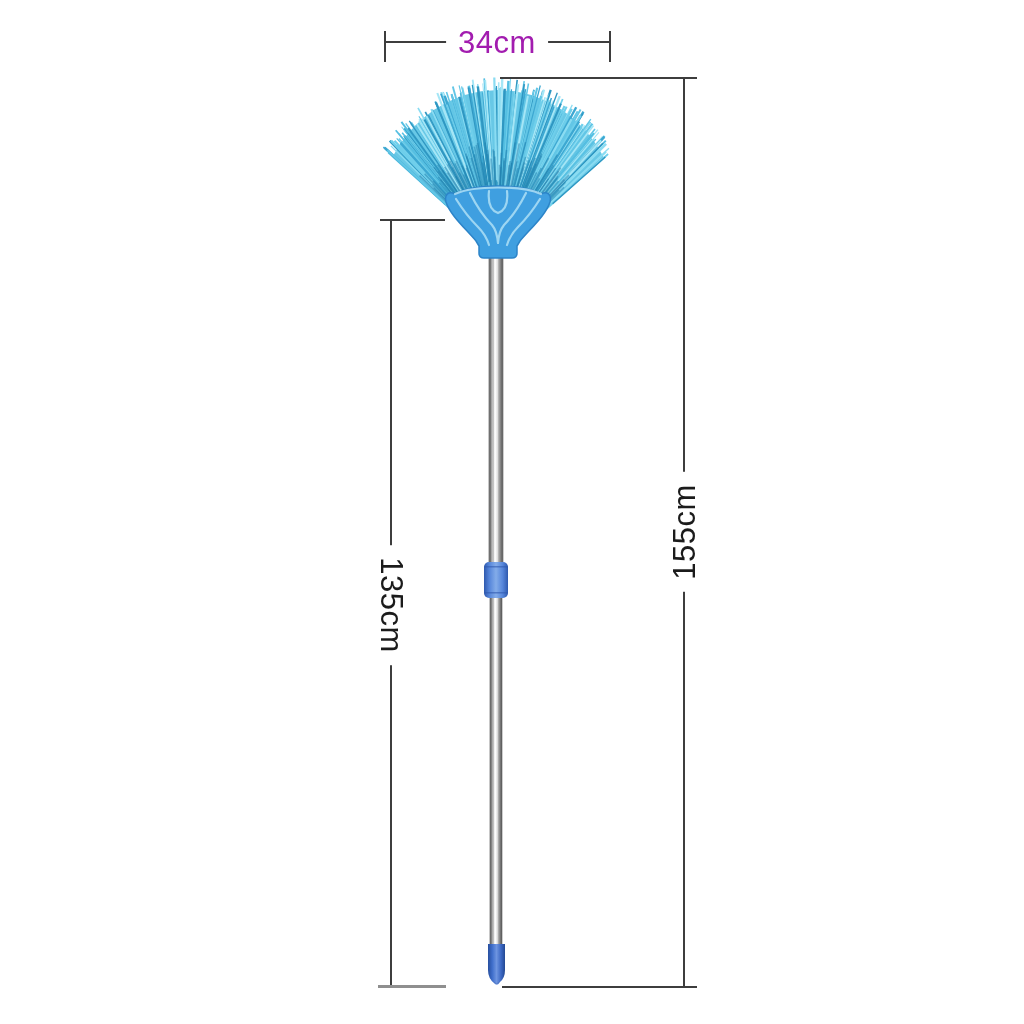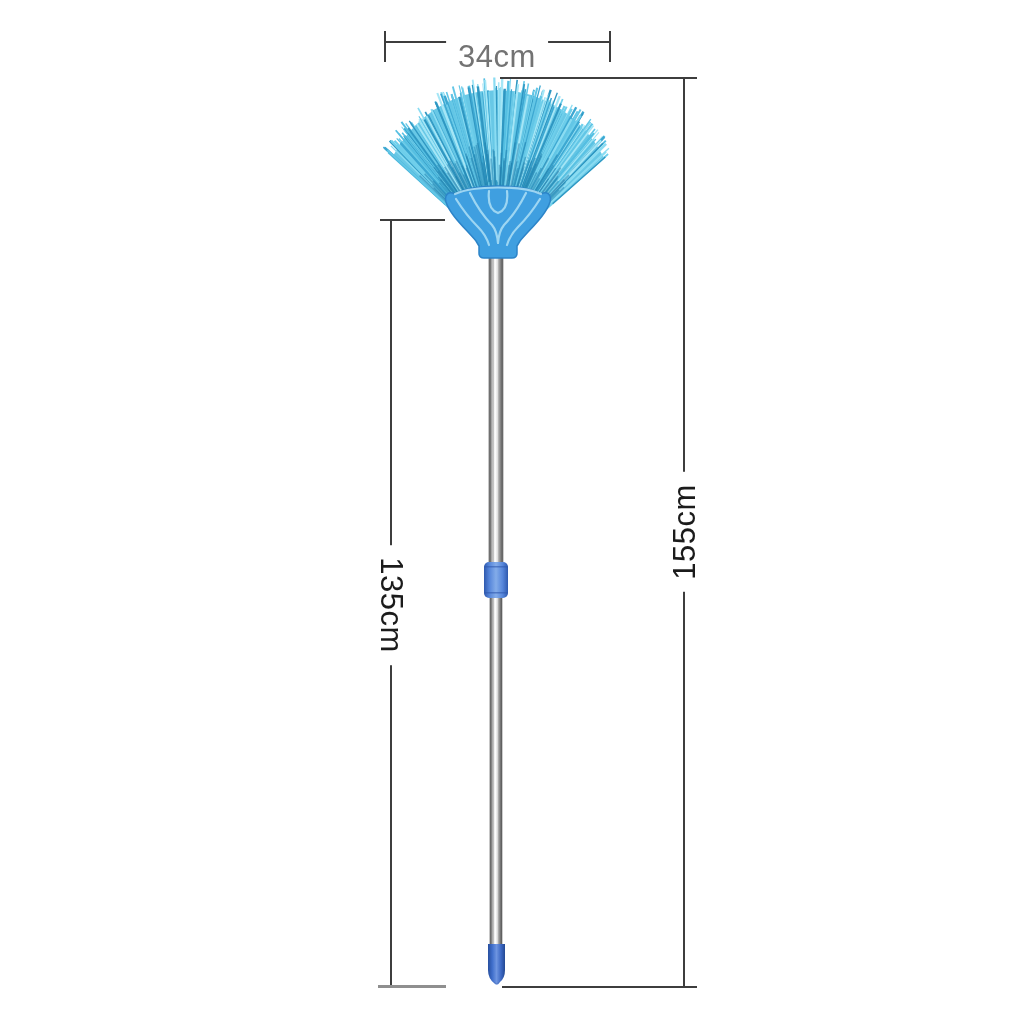--- a/index.html
+++ b/index.html
@@ -369,18 +369,18 @@
       <line class="dim-line" x1="500" y1="78" x2="697" y2="78" stroke="#3d3d3d"></line>
       <line class="dim-line" x1="684" y1="78" x2="684" y2="987" stroke="#3d3d3d"></line>
       <line class="dim-line" x1="502" y1="987" x2="697" y2="987" stroke="#3d3d3d"></line>
 
       <line class="dim-line" x1="380" y1="220" x2="445" y2="220" stroke="#3d3d3d"></line>
       <line class="dim-line" x1="391" y1="220" x2="391" y2="986" stroke="#3d3d3d"></line>
       <line id="handle-bottom-tick" x1="378" y1="986" x2="446" y2="986" stroke-width="3" stroke="#8f8f8f"></line>
     </g>
   </svg>
 
-  <div class="dim-label" style="left: 497px; top: 56px; color: #737373;">34cm</div>
+  <div class="dim-label" style="left: 497px; top: 42px; color: #a21caf;">34cm</div>
 
   <div class="dim-label rot-ccw" style="left: 684px; top: 532px; color: rgb(27, 27, 27);">155cm</div>
 
   <div class="dim-label rot-cw" style="left: 391px; top: 605px; color: rgb(27, 27, 27);">135cm</div>
 </div>
 
 </body></html>

